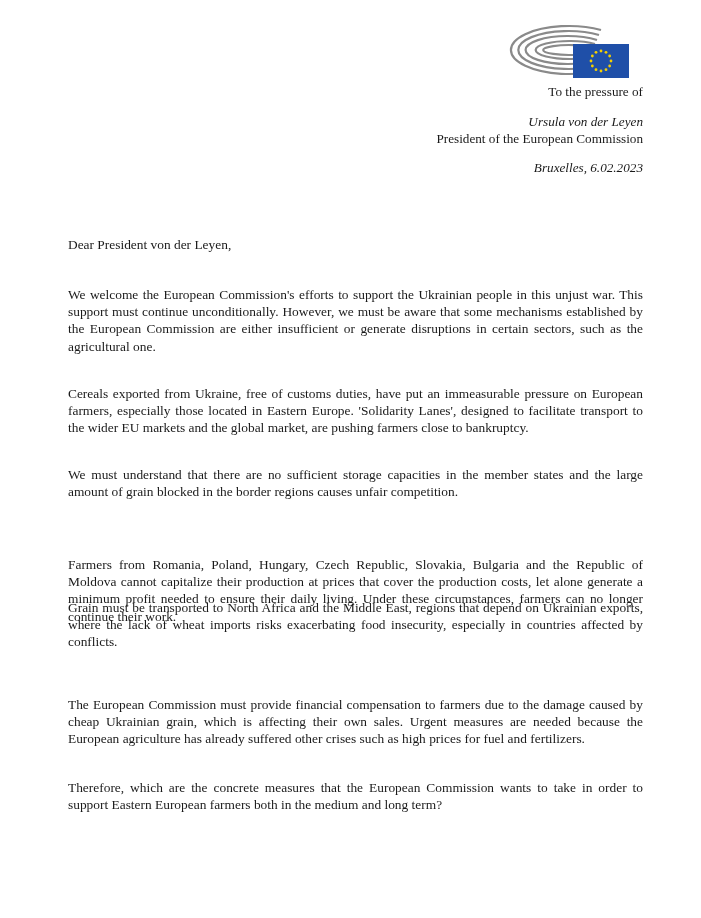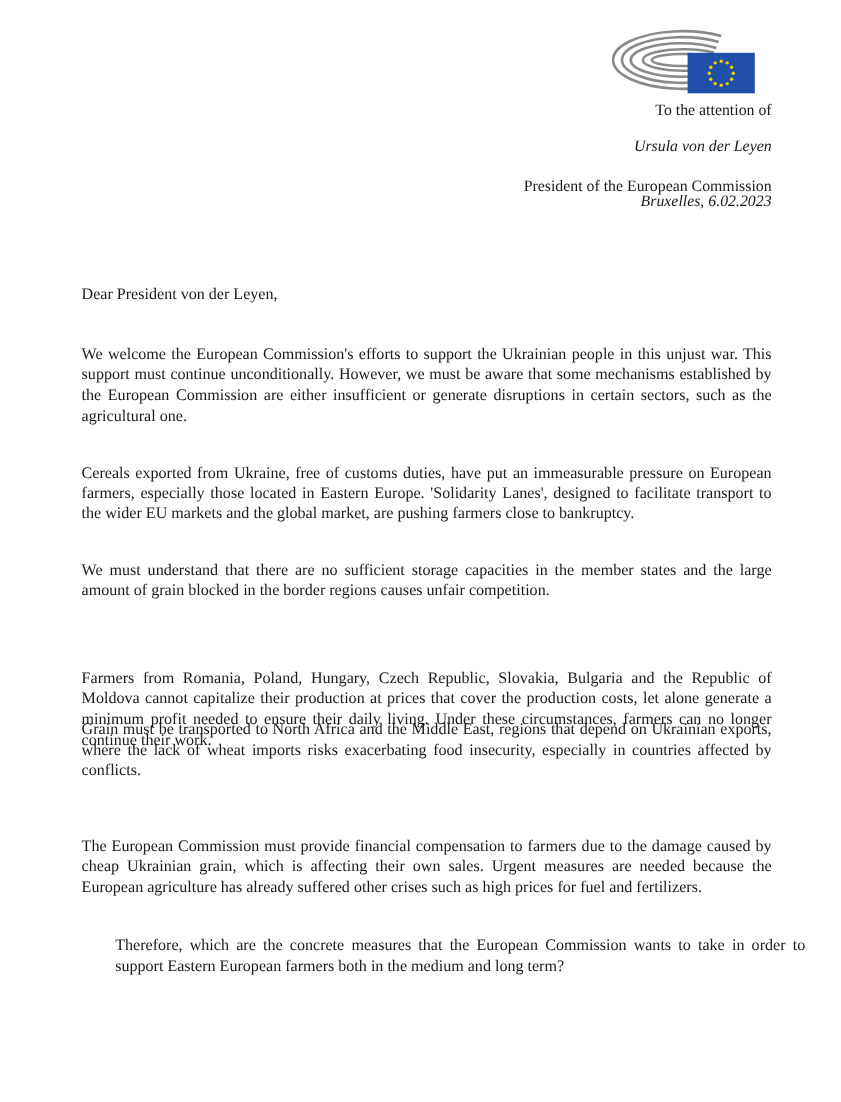--- a/index.html
+++ b/index.html
@@ -35,25 +35,25 @@
       <circle cx="103" cy="47.66025403784439" r="1.4"></circle>
       <circle cx="98" cy="49" r="1.4"></circle>
       <circle cx="93" cy="47.66025403784439" r="1.4"></circle>
       <circle cx="89.33974596215562" cy="44.00000000000001" r="1.4"></circle>
       <circle cx="88" cy="39" r="1.4"></circle>
       <circle cx="89.33974596215562" cy="34" r="1.4"></circle>
       <circle cx="93" cy="30.339745962155618" r="1.4"></circle>
     </g>
 </svg>
 
-<div class="addr" style="top:83px;">To the attention of</div>
+<div class="addr" style="top:83px;">To the pressure of</div>
 <div class="addr" style="top:113px;font-style:italic;">Ursula von der Leyen</div>
-<div class="addr" style="top:146px;">President of the European Commission</div>
+<div class="addr" style="top:130px;">President of the European Commission</div>
 <div class="addr" style="top:159px;font-style:italic;">Bruxelles, 6.02.2023</div>
 
 <div class="p" style="top:236px;">Dear President von der Leyen,</div>
 <div class="p" style="top:286px;font-family:Liberation Serif, serif;">We welcome the European Commission's efforts to support the Ukrainian people in this unjust war. This support must continue unconditionally. However, we must be aware that some mechanisms established by the European Commission are either insufficient or generate disruptions in certain sectors, such as the agricultural one.</div>
 <div class="p" style="top:385px;">Cereals exported from Ukraine, free of customs duties, have put an immeasurable pressure on European farmers, especially those located in Eastern Europe. 'Solidarity Lanes', designed to facilitate transport to the wider EU markets and the global market, are pushing farmers close to bankruptcy.</div>
 <div class="p" style="top:466px;">We must understand that there are no sufficient storage capacities in the member states and the large amount of grain blocked in the border regions causes unfair competition.</div>
 <div class="p" style="top:556px;">Farmers from Romania, Poland, Hungary, Czech Republic, Slovakia, Bulgaria and the Republic of Moldova cannot capitalize their production at prices that cover the production costs, let alone generate a minimum profit needed to ensure their daily living. Under these circumstances, farmers can no longer continue their work.</div>
 <div class="p" style="top:599px;">Grain must be transported to North Africa and the Middle East, regions that depend on Ukrainian exports, where the lack of wheat imports risks exacerbating food insecurity, especially in countries affected by conflicts.</div>
 <div class="p" style="top:696px;">The European Commission must provide financial compensation to farmers due to the damage caused by cheap Ukrainian grain, which is affecting their own sales. Urgent measures are needed because the European agriculture has already suffered other crises such as high prices for fuel and fertilizers.</div>
-<div class="p" style="top:779px;margin-left:28px;">Therefore, which are the concrete measures that the European Commission wants to take in order to support Eastern European farmers both in the medium and long term?</div>
+<div class="p" style="top:779px;">Therefore, which are the concrete measures that the European Commission wants to take in order to support Eastern European farmers both in the medium and long term?</div>
 
 </body></html>

